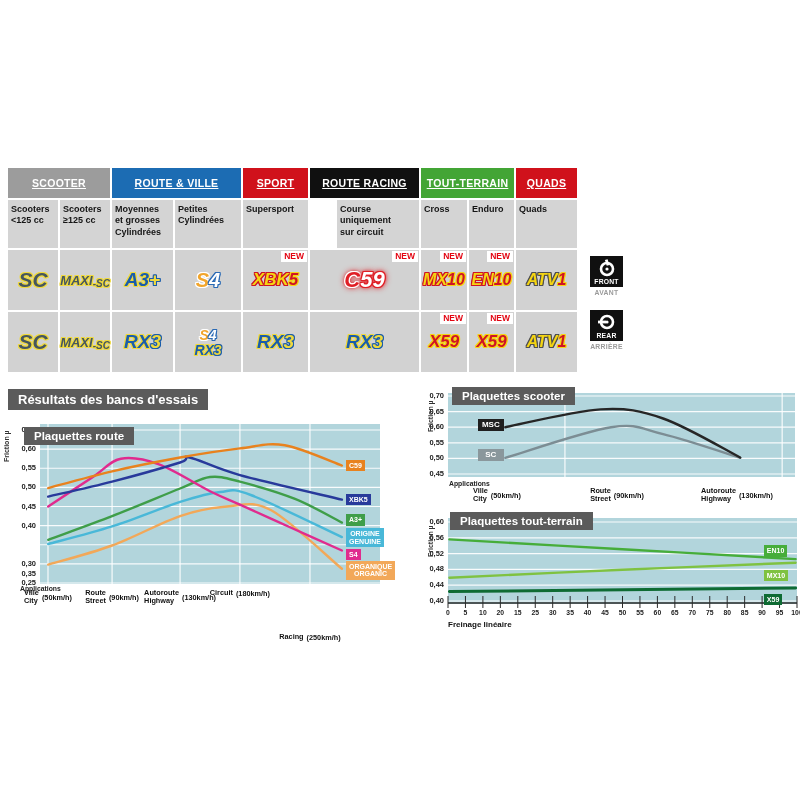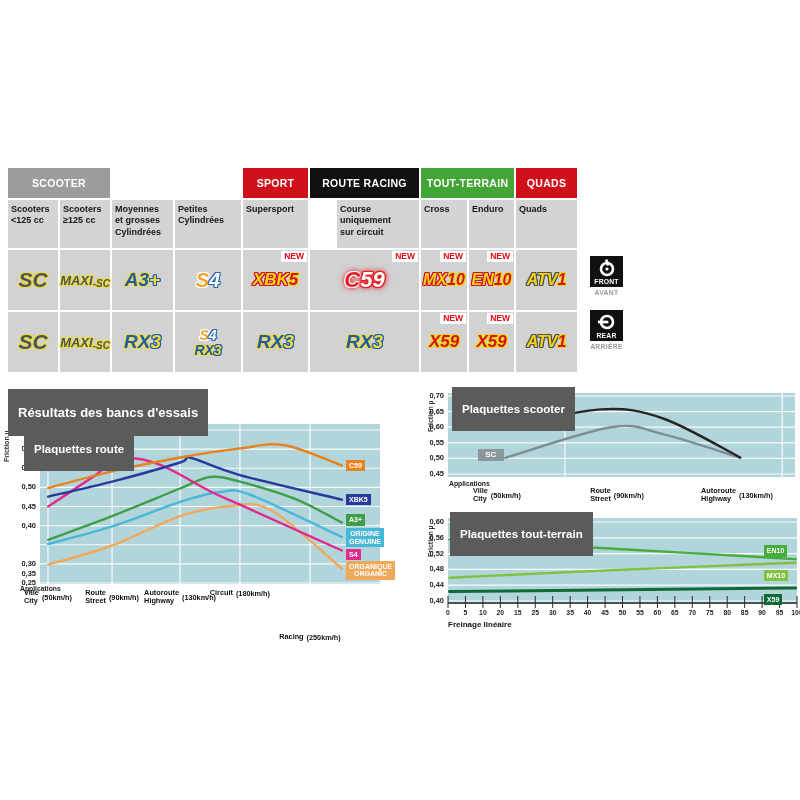--- a/index.html
+++ b/index.html
@@ -4,41 +4,41 @@
 <style>
   html,body{margin:0;padding:0;background:#fff;}
   .page{position:relative;width:800px;height:800px;background:#ffffff;
         font-family:"Liberation Sans",sans-serif;overflow:hidden;}
 
   
   #compat-table{position:absolute;left:8px;top:168px;display:grid;
     grid-template-columns:50px 50px 61px 66px 65px 109px 46px 45px 61px;
     grid-template-rows:30px 48px 60px 60px;gap:2px;}
   .cell{position:relative;display:flex;align-items:center;justify-content:center;}
-  .ghead{color:#fff;font-weight:bold;font-size:10.5px;letter-spacing:.3px;text-align:center;}
+  .ghead{color:#fff;font-weight:bold;font-size:10.5px;letter-spacing:.3px;text-align:center;text-decoration:underline;}
   .sub{background:#d4d4d4;font-size:9px;font-weight:bold;color:#151515;
        align-items:flex-start;justify-content:flex-start;padding:4px 3px;
        line-height:1.25;white-space:pre-line;text-align:left;}
   .logo-cell{background:#d2d2d2;text-align:right;}
   .logo{font-style:italic;font-weight:bold;white-space:nowrap;letter-spacing:0;}
   .logo .seg{display:inline-block;}
   .stack{display:flex;flex-direction:column;align-items:center;line-height:1;gap:1px;}
   .new{position:absolute;top:1px;right:1px;background:#fff;color:#e30613;
        font-weight:bold;font-size:8.5px;line-height:11px;padding:0 3px;}
 
   
   .badge{position:absolute;left:590px;width:33px;text-align:center;}
   .badge-box{background:#101010;padding:2px 0 1px;}
   .badge-box svg{display:block;margin:1px auto 0;}
   .badge-box .bl{color:#fff;font-size:6.8px;font-weight:bold;letter-spacing:.2px;line-height:9px;}
   .badge-sub{color:#9a9a9a;font-size:6.8px;font-weight:bold;margin-top:2px;letter-spacing:.3px;}
 
   
   .banner{position:absolute;background:#5b5b5b;color:#fff;font-weight:bold;
-          padding:16px 10px;font-size:12px;white-space:nowrap;z-index:5;}
+          padding:3px 10px;font-size:12px;white-space:nowrap;z-index:5;}
   #results-banner{left:8px;top:389px;font-size:13px;}
 
   
   .plot{position:absolute;background:#b2d5dc;}
   .chart-svg{position:absolute;overflow:visible;}
   .tick-y{position:absolute;font-size:7.5px;font-weight:bold;color:#222;
           width:26px;text-align:right;line-height:8px;}
   .ylab{position:absolute;font-size:7px;font-weight:bold;color:#333;white-space:nowrap;
         transform:rotate(-90deg);transform-origin:left top;}
   .apps{position:absolute;font-size:6.8px;font-weight:bold;color:#222;}
@@ -51,20 +51,21 @@
   .xtick{position:absolute;font-size:6.8px;font-weight:bold;color:#222;width:16px;text-align:center;}
   .xlabel{position:absolute;font-size:8px;font-weight:bold;color:#111;}
 </style>
 </head>
 <body>
 
 <div class="page">
 
   <div id="compat-table">
       <div class="cell ghead" style="background: rgb(156, 156, 156); grid-area: 1 / 1 / auto / span 2;">SCOOTER</div>
+      <div class="cell ghead" style="background: rgb(28, 108, 179); grid-area: 1 / 3 / auto / span 2;">ROUTE &amp; VILLE</div>
       <div class="cell ghead" style="background: rgb(208, 17, 27); grid-area: 1 / 5 / auto / span 1;">SPORT</div>
       <div class="cell ghead" style="background: rgb(16, 16, 16); grid-area: 1 / 6 / auto / span 1;">ROUTE RACING</div>
       <div class="cell ghead" style="background: rgb(67, 165, 53); grid-area: 1 / 7 / auto / span 2;">TOUT-TERRAIN</div>
       <div class="cell ghead" style="background: rgb(208, 17, 27); grid-area: 1 / 9 / auto / span 1;">QUADS</div>
       <div class="cell sub" style="grid-area: 2 / 1;">Scooters
 &lt;125 cc</div>
       <div class="cell sub" style="grid-area: 2 / 2;">Scooters
 ≥125 cc</div>
       <div class="cell sub" style="grid-area: 2 / 3;">Moyennes
 et grosses

